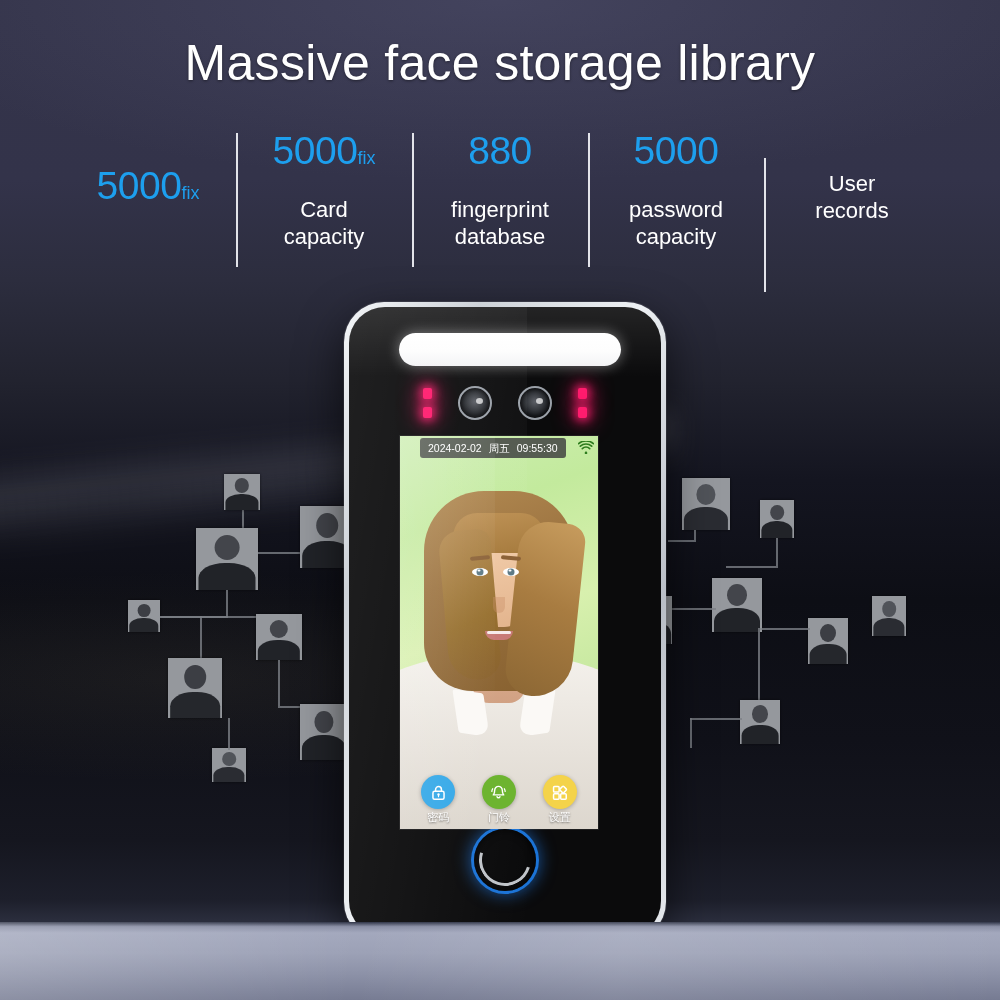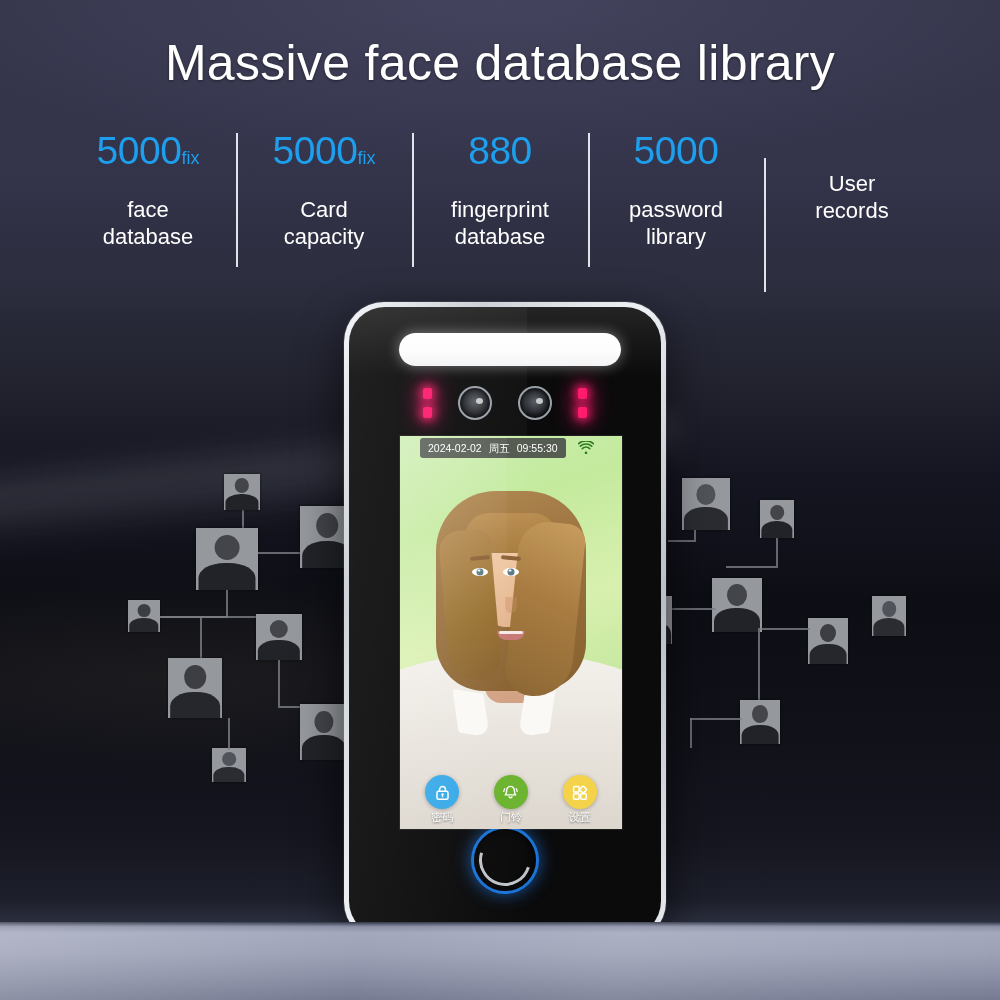--- a/index.html
+++ b/index.html
@@ -168,21 +168,21 @@
   }
   .lens::after {
     content:""; position:absolute; left:52%; top:34%;
     width:7px; height:6px; border-radius:50%;
     background:rgba(255,255,255,.70);
     filter:blur(.5px);
   }
 
   
   #screen {
-    position:absolute; left:51px; top:129px; width:222px; height:393px;
+    position:absolute; left:51px; top:129px; width:198px; height:393px;
     overflow:hidden;
     background:linear-gradient(160deg,#cdeeb2 0%,#c3ea9d 22%,#d8f0ae 48%,#bfe59a 76%,#a8dd88 100%);
     box-shadow:0 0 0 1px rgba(255,255,255,.08);
   }
   .screen-glare {
     position:absolute; left:0; top:0; width:48%; height:100%;
     background:linear-gradient(100deg, rgba(255,255,255,.16), rgba(255,255,255,0) 90%);
     pointer-events:none; z-index:6;
   }
   #status-bar {
@@ -347,42 +347,40 @@
     <div class="node" style="left:644px; top:596px; width:28px; height:48px;"></div>
     <div class="node fem" style="left:808px; top:618px; width:40px; height:46px;"></div>
     <div class="edge h" style="left:760px; top:628px; width:50px;"></div>
     <div class="edge v" style="left:758px; top:628px; height:78px;"></div>
     <div class="node" style="left:740px; top:700px; width:40px; height:44px;"></div>
     <div class="edge h" style="left:690px; top:718px; width:52px;"></div>
     <div class="edge v" style="left:690px; top:718px; height:30px;"></div>
     <div class="node light" style="left:872px; top:596px; width:34px; height:40px;"></div>
   </div>
 
-  <h1 id="headline">Massive face database library</h1>
+  <h1 id="headline">Massive face storage library</h1>
 
   <div id="stats">
     <div class="stat">
       <div class="stat-num"><span>5000</span><span class="stat-unit">fix</span></div>
-      <div class="stat-label" style="white-space:pre-line">face
-database</div>
     </div>
     <div class="stat">
       <div class="stat-num"><span>5000</span><span class="stat-unit">fix</span></div>
       <div class="stat-label" style="white-space:pre-line">Card
 capacity</div>
     </div>
     <div class="stat">
       <div class="stat-num"><span>880</span><span class="stat-unit"></span></div>
       <div class="stat-label" style="white-space:pre-line">fingerprint
 database</div>
     </div>
     <div class="stat">
       <div class="stat-num"><span>5000</span><span class="stat-unit"></span></div>
       <div class="stat-label" style="white-space:pre-line">password
-library</div>
+capacity</div>
     </div>
     <div class="stat">
       <div class="stat-label" style="white-space:pre-line">User
 records</div>
     </div>
   </div>
 
   <div id="device-shadow"></div>
   <div id="device-reflection"></div>
 

